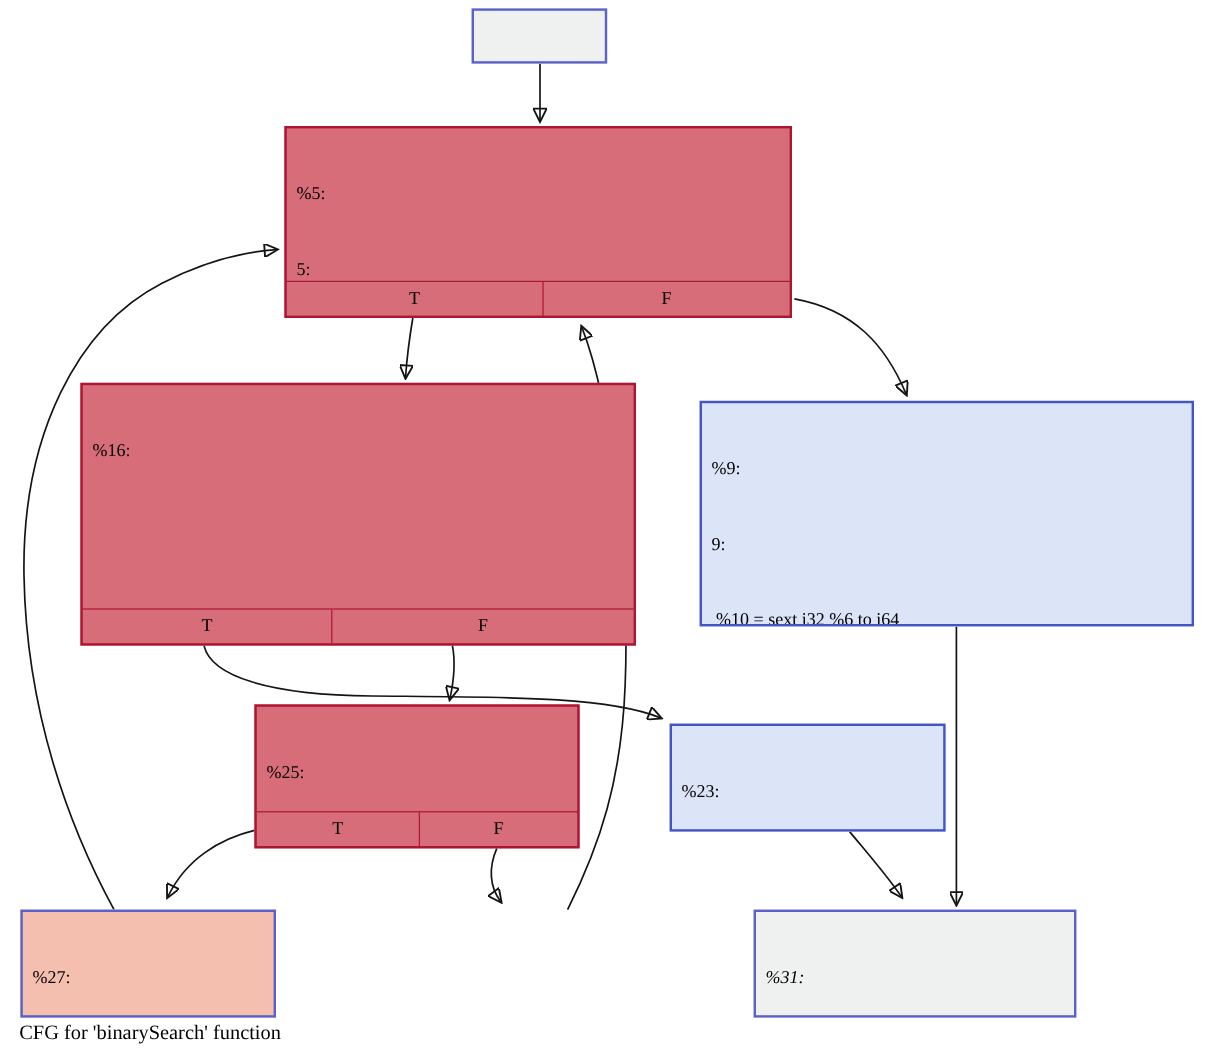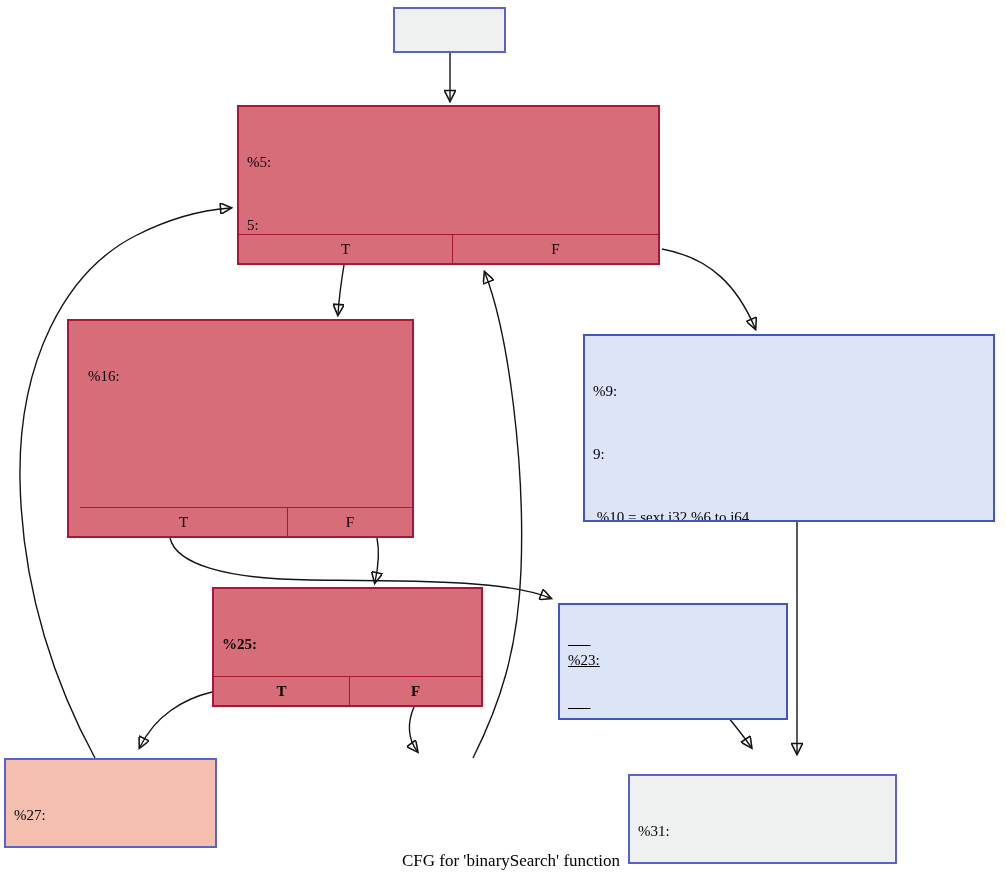--- a/index.html
+++ b/index.html
@@ -40,44 +40,43 @@
   .branch-cell{
     box-sizing:border-box;
     text-align:center;
     height:28px;
   }
   
   .hot{background:#d76d78;border-color:#ac1534;}
   .hot .branch-row{border-top:1.5px solid #ac1534;}
   .hot .cell-t{border-right:1.5px solid #ac1534;}
   
-  .warm{background:#f4bfae;border-color:#5a62ca;}
+  .warm{background:#f4bfae;border-color:#5a62ca;margin-left:13px;}
   
   .cool{background:#dce4f7;border-color:#4155c4;}
   
   .neutral{background:#eff1f1;border-color:#5a62ca;}
 
   
   .n4 {left:393px;top:7px;  width:113px;height:46px;}
   .n5 {left:237px;top:105px;width:423px;height:160px;}
   .n5 .cell-t{width:214px;} .n5 .cell-f{flex:1;}
-  .n16{left:67px; top:319px;width:347px;height:219px;padding-left:11px;}
+  .n16{left:67px; top:319px;width:463px;height:219px;}
   .n16 .cell-t{width:208px;} .n16 .cell-f{flex:1;}
   .n9 {left:583px;top:334px;width:412px;height:188px;}
-  .n25{left:212px;top:587px;width:271px;height:120px;font-weight:bold;}
+  .n25{left:212px;top:587px;width:271px;height:120px;}
   .n25 .cell-t{width:136px;} .n25 .cell-f{flex:1;}
-  .n23{left:558px;top:603px;width:230px;height:117px;text-decoration:underline;}
+  .n23{left:558px;top:603px;width:230px;height:90px;}
   .n27{left:4px;  top:758px;width:213px;height:90px;}
   .n29{left:322px;top:758px;width:236px;height:90px;}
-  .n31{left:628px;top:774px;width:269px;height:90px;}
+  .n31{left:628px;top:758px;width:269px;height:90px;font-style:italic;}
 
   .caption{
     position:absolute;
     left:0;right:0;top:851px;
-    text-align:center;
     font-size:17px;
     z-index:2;
     margin-left:16px;
   }
 </style>
 </head>
 <body>
 
 <div class="graph">
 

